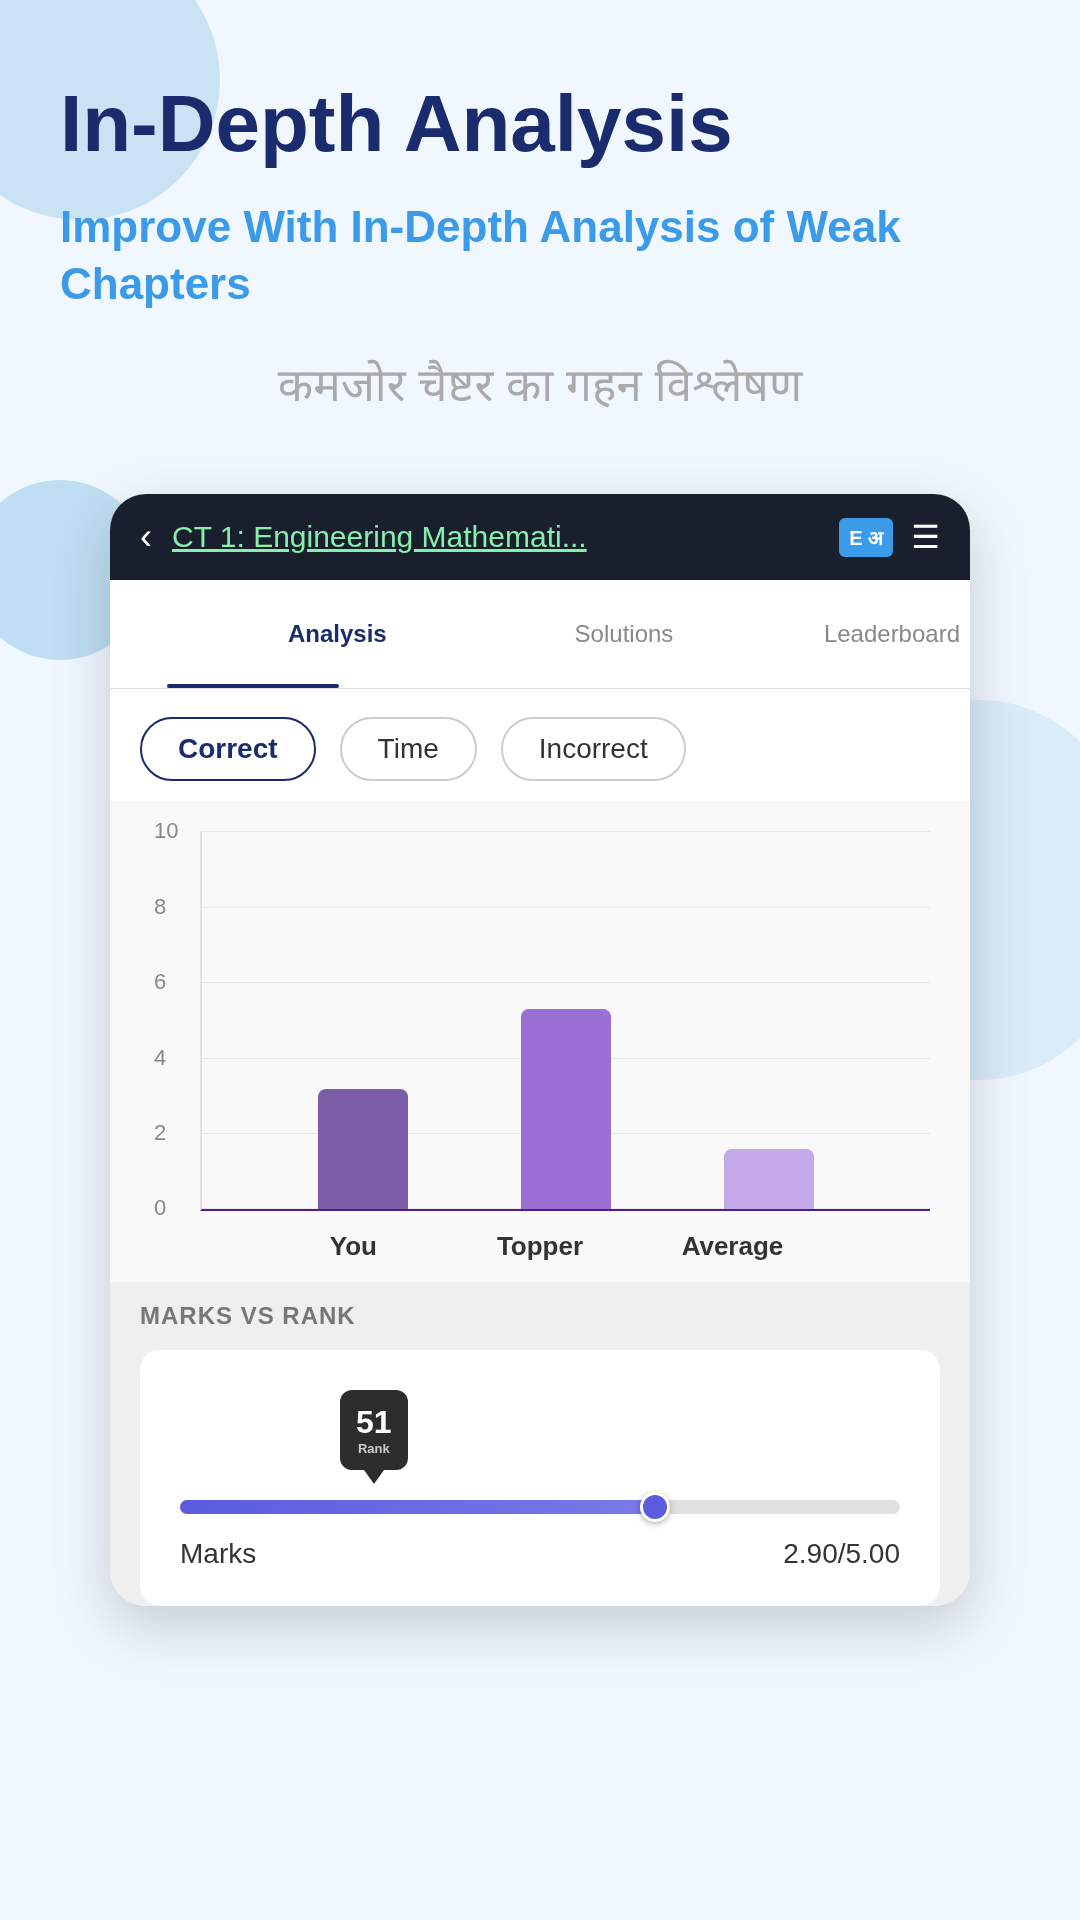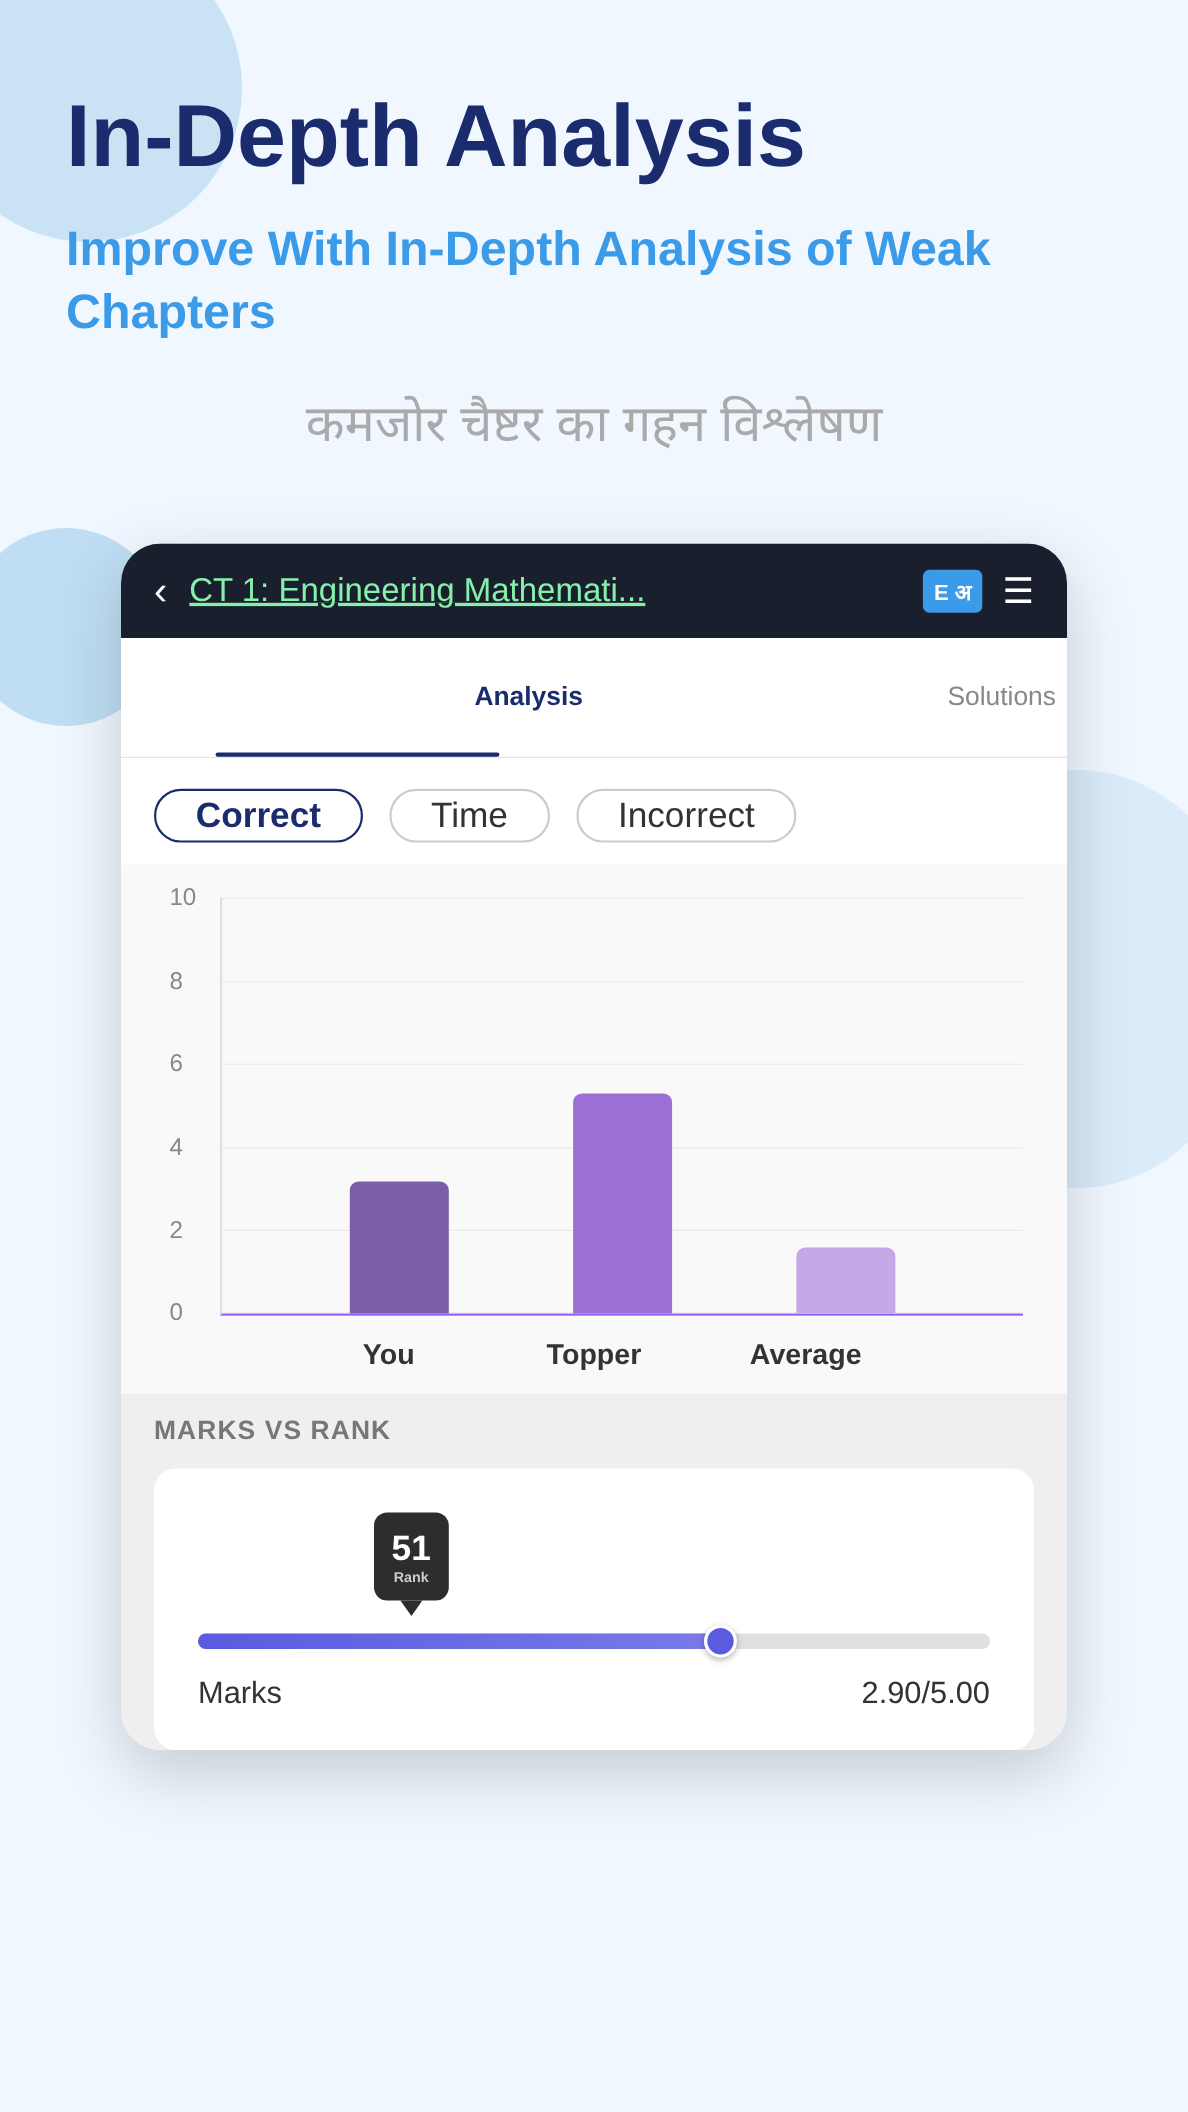--- a/index.html
+++ b/index.html
@@ -160,42 +160,42 @@
     
     .filter-buttons {
       display: flex;
       gap: 24px;
       padding: 28px 30px 20px;
       background: #fff;
     }
     .filter-btn {
       border: 2px solid #ccc;
       border-radius: 40px;
-      padding: 4px 36px;
-      font-size: 32px;
+      padding: 14px 36px;
+      font-size: 28px;
       color: #333;
       background: #fff;
       cursor: pointer;
     }
     .filter-btn.active {
       border-color: #1a2b6e;
       color: #1a2b6e;
       font-weight: 600;
     }
 
     
     .chart-area {
       background: #f9f9f9;
       padding: 30px 40px 20px;
     }
     .chart-grid {
       position: relative;
       height: 380px;
       border-left: 2px solid #e0e0e0;
-      border-bottom: 2px solid #8b5cf6;
+      border-bottom: 2px solid #4c1d95;
       margin-left: 50px;
       margin-bottom: 20px;
     }
     .grid-lines {
       position: absolute;
       width: 100%;
       height: 100%;
       display: flex;
       flex-direction: column;
       justify-content: space-between;
@@ -363,20 +363,23 @@
         <span class="menu-icon">☰</span>
       </div>
     </div>
 
     <div class="tabs">
       <div class="tab active">
         <span>Analysis</span>
       </div>
       <div class="tab">
         <span>Solutions</span>
+      </div>
+      <div class="tab">
+        <span>Leaderboard</span>
       </div>
     </div>
 
     <div class="filter-buttons">
       <button class="filter-btn active">Correct</button>
       <button class="filter-btn">Time</button>
       <button class="filter-btn">Incorrect</button>
     </div>
 
     <div class="chart-area">

